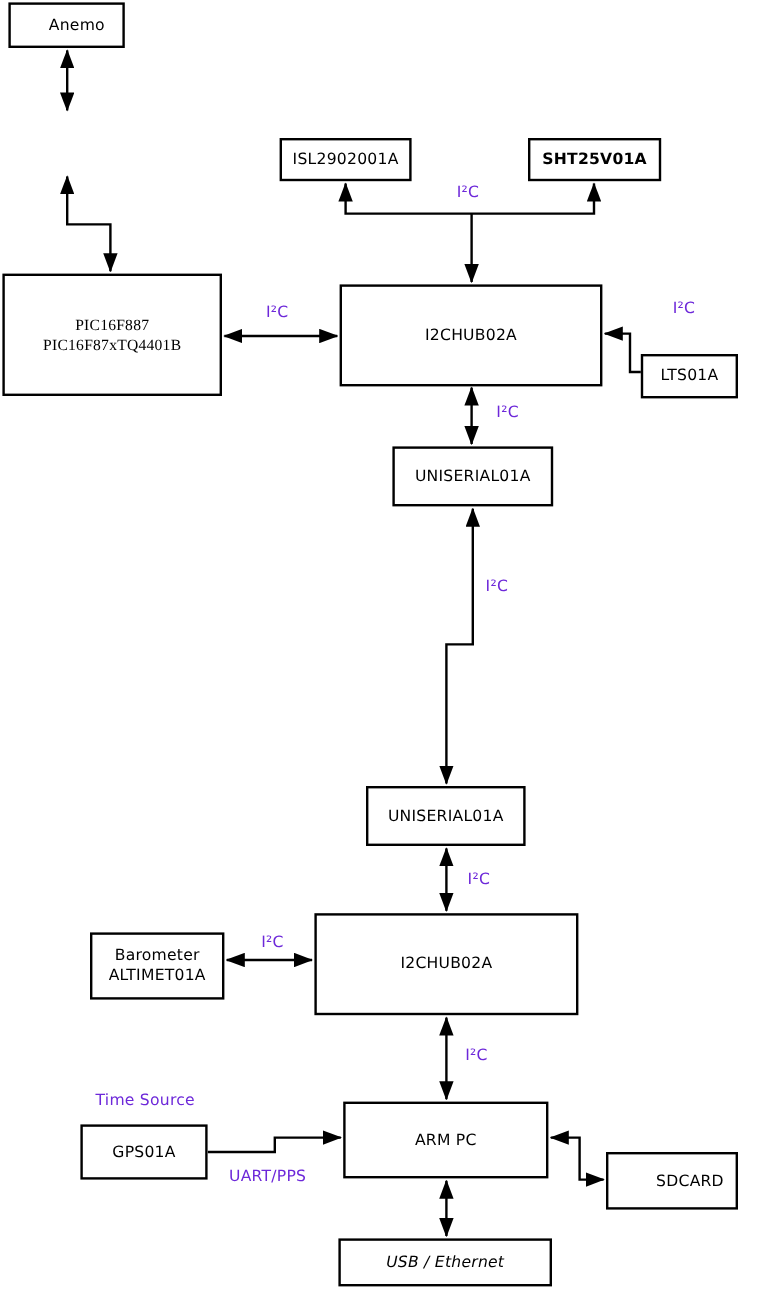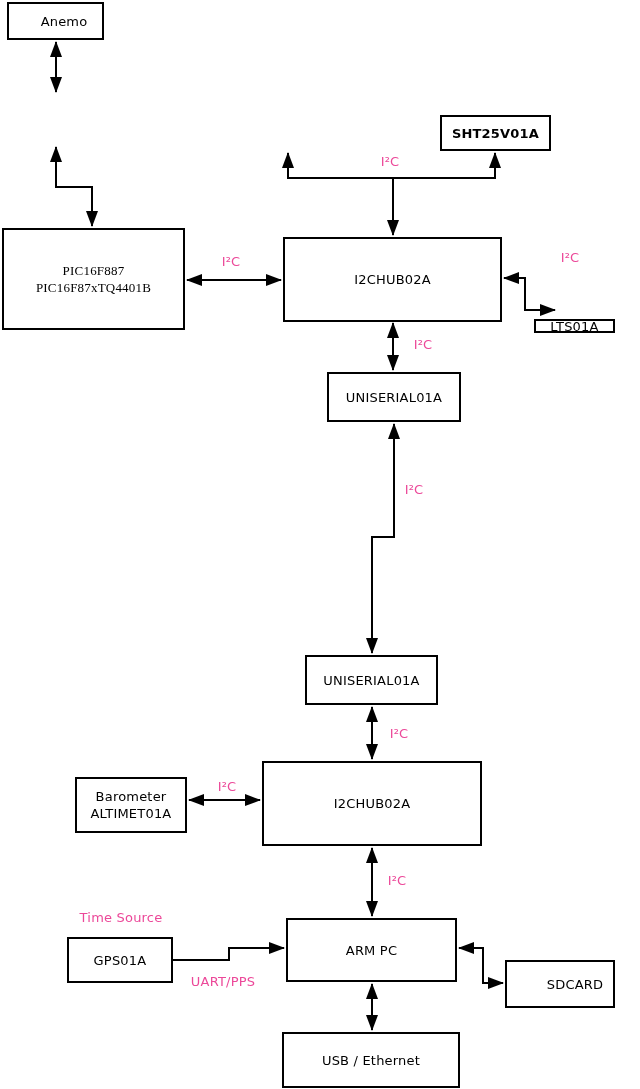--- a/index.html
+++ b/index.html
@@ -32,21 +32,21 @@
     letter-spacing: 0.2px;
     white-space: pre-line;
     color: #000000;
   }
   .elabel {
     position: absolute;
     transform: translate(-50%, -50%);
     font-size: 13px;
     letter-spacing: 0.2px;
     white-space: nowrap;
-    color: #ec4899;
+    color: #6d28d9;
   }
 </style>
 </head>
 <body>
 
 <div id="canvas">
 
   <svg class="connectors" width="640" height="1089" viewBox="0 0 640 1089">
     <defs>
       <marker id="ah" viewBox="0 0 8 6" refX="7.5" refY="3" markerWidth="8" markerHeight="6" orient="auto-start-reverse">
@@ -70,43 +70,44 @@
       <path d="M372 984 L372 1030" marker-start="url(#ah)" marker-end="url(#ah)"></path>
     </g>
   </svg>
 
   <div class="node" style="left:7px; top:2px; width:97px; height:38px;padding-left:17px;">Anemo</div>
 
 
   <div class="node" style="left:2px; top:228px; width:183px; height:102px;font-family:Liberation Serif, serif;">PIC16F887
 PIC16F87xTQ4401B</div>
 
+  <div class="node" style="left:233px; top:115px; width:110px; height:36px;">ISL2902001A</div>
 
   <div class="node" style="left:440px; top:115px; width:111px; height:36px;font-weight:bold;">SHT25V01A</div>
 
   <div class="node" style="left:283px; top:237px; width:219px; height:85px;">I2CHUB02A</div>
 
-  <div class="node" style="left:534px; top:295px; width:81px; height:14px;margin-top:24px;">LTS01A</div>
+  <div class="node" style="left:534px; top:295px; width:81px; height:37px;">LTS01A</div>
 
   <div class="node" style="left:327px; top:372px; width:134px; height:50px;">UNISERIAL01A</div>
 
   <div class="node" style="left:305px; top:655px; width:133px; height:50px;">UNISERIAL01A</div>
 
   <div class="node" style="left:75px; top:777px; width:112px; height:56px;">Barometer
 ALTIMET01A</div>
 
   <div class="node" style="left:262px; top:761px; width:220px; height:85px;">I2CHUB02A</div>
 
   <div class="node" style="left:67px; top:937px; width:106px; height:46px;">GPS01A</div>
 
   <div class="node" style="left:286px; top:918px; width:171px; height:64px;">ARM PC</div>
 
   <div class="node" style="left:505px; top:960px; width:110px; height:48px;padding-left:30px;">SDCARD</div>
 
-  <div class="node" style="left:282px; top:1032px; width:178px; height:56px;">USB / Ethernet</div>
+  <div class="node" style="left:282px; top:1032px; width:178px; height:40px;font-style:italic;">USB / Ethernet</div>
 
   <span class="elabel" style="left:390px; top:161px;">I²C</span>
   <span class="elabel" style="left:231px; top:261px;">I²C</span>
   <span class="elabel" style="left:570px; top:257px;">I²C</span>
   <span class="elabel" style="left:423px; top:344px;">I²C</span>
   <span class="elabel" style="left:414px; top:489px;">I²C</span>
   <span class="elabel" style="left:399px; top:733px;">I²C</span>
   <span class="elabel" style="left:227px; top:786px;">I²C</span>
   <span class="elabel" style="left:397px; top:880px;">I²C</span>
   <span class="elabel" style="left:223px; top:981px;">UART/PPS</span>

